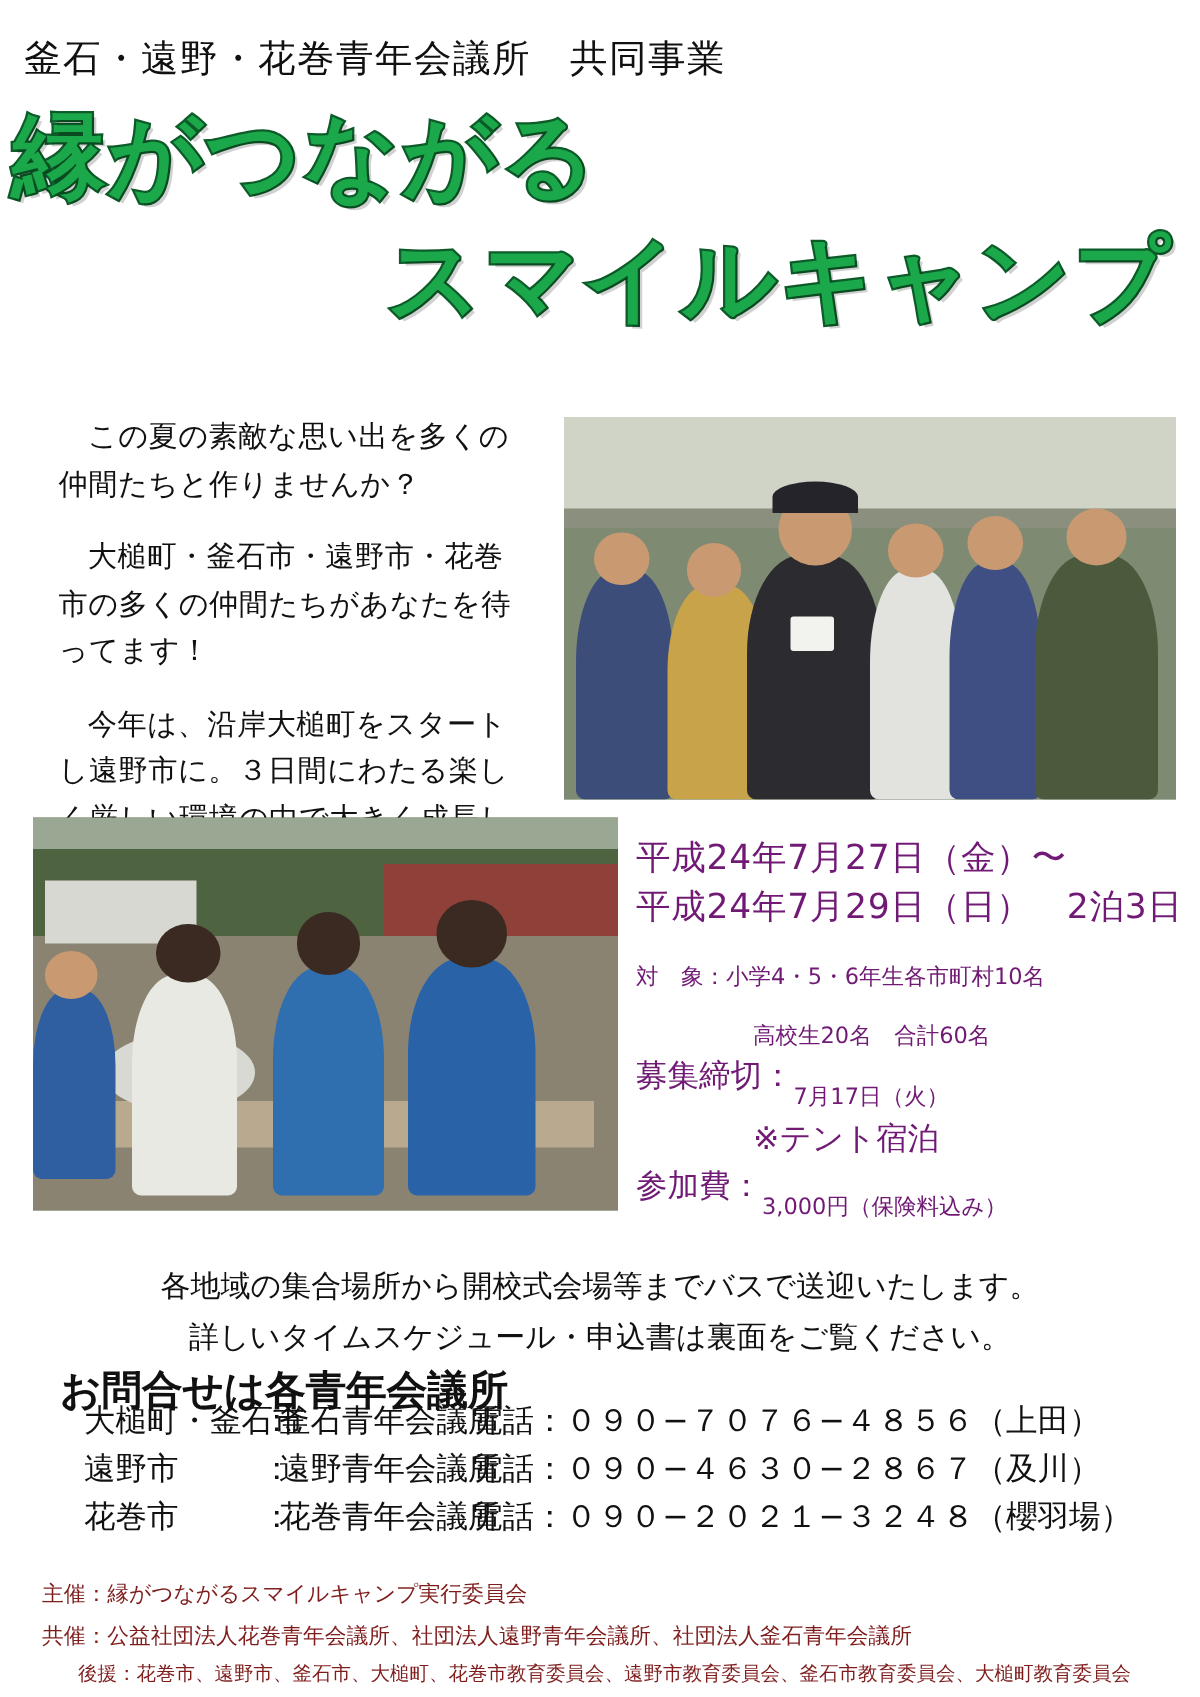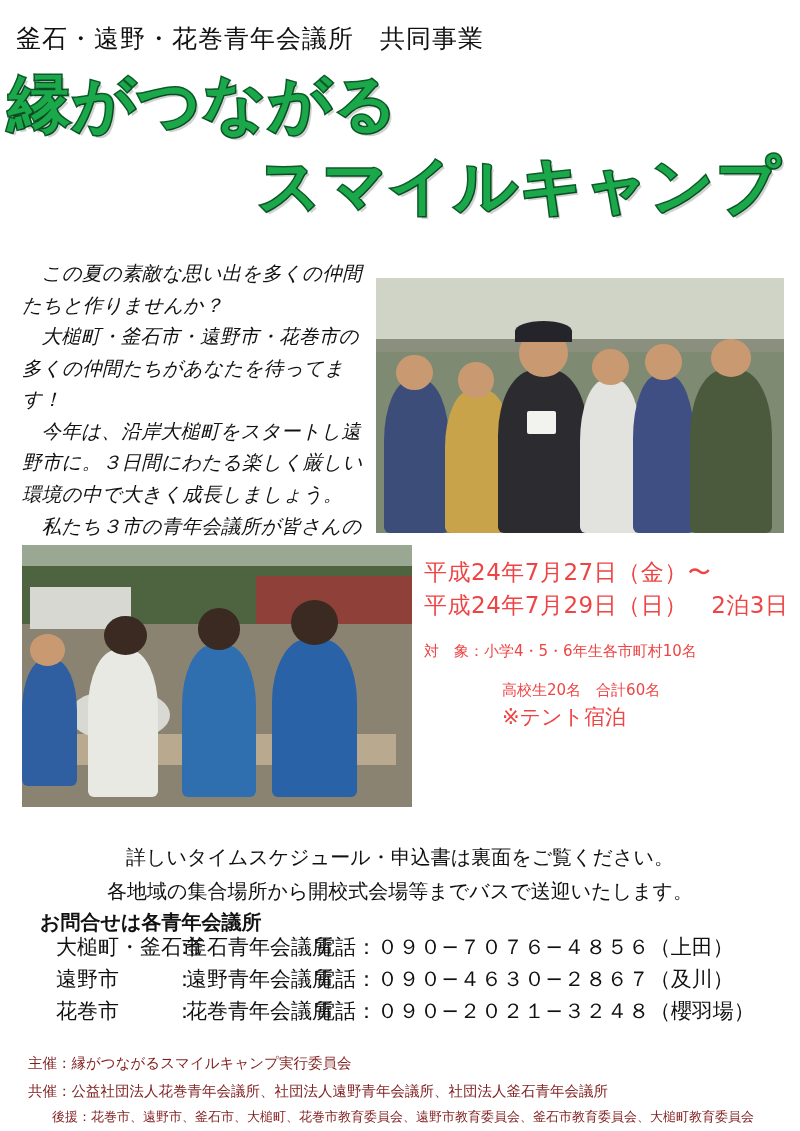--- a/index.html
+++ b/index.html
@@ -39,58 +39,58 @@
     text-shadow:3px 3px 0 rgba(0,0,0,.18);
     white-space:nowrap;
   }
 
   
   .intro{
     position:absolute;left:22px;top:258px;width:350px;
     font-size:19.5px;line-height:1.62;letter-spacing:.3px;
     color:#111;
   }
-  .intro p{margin:0;text-indent:1em;font-style:italic;}
+  .intro p{margin:17px;text-indent:1em;}
 
   
   .photo{position:absolute;overflow:hidden;}
   .photo1{left:376px;top:278px;width:408px;height:255px;background:#6d7a63;}
   .photo2{left:22px;top:545px;width:390px;height:262px;background:#5f6f4f;}
   .p1-wall{position:absolute;left:0;top:0;width:100%;height:26%;background:#cfd4c6;}
   .p1-roof{position:absolute;left:0;top:24%;width:100%;height:5%;background:#8a8f7e;}
   .p1-ground{position:absolute;left:0;top:29%;width:100%;height:71%;background:#7e8a72;}
   .fig{position:absolute;border-radius:40% 40% 6px 6px;}
   .head{position:absolute;border-radius:50%;background:#c99a72;}
 
   
   .p2-sky{position:absolute;left:0;top:0;width:100%;height:20%;background:#9aa893;}
   .p2-tree{position:absolute;left:0;top:8%;width:100%;height:26%;background:#4e6340;}
   .p2-ground{position:absolute;left:0;top:30%;width:100%;height:70%;background:#8b8371;}
   .p2-table{position:absolute;left:4%;top:72%;width:92%;height:12%;background:#b9a98e;}
 
   
   .details{
     position:absolute;left:424px;top:556px;width:370px;
-    font-size:21px;line-height:1.42;color:#ef4444;
+    font-size:21px;line-height:1.42;color:#701a75;
   }
   .d-date{font-size:23px;line-height:1.45;letter-spacing:.5px;}
   .d-row{display:flex;margin-top:2px;}
   .d-label{white-space:nowrap;}
   .d-value{white-space:nowrap;}
   .d-indent{padding-left:78px;}
   .d-big{font-size:15px;margin-top:18px;}
 
   
   .busnote{
     position:absolute;left:0;top:840px;width:800px;
     text-align:center;font-size:20px;line-height:1.7;color:#111;
   }
 
   
-  .contact-title{position:absolute;left:40px;top:909px;font-size:20px;font-weight:bold;}
+  .contact-title{position:absolute;left:40px;top:909px;font-size:27px;font-weight:bold;}
   .contact-list{position:absolute;left:56px;top:932px;font-size:21px;line-height:1.52;}
   .c-row{display:flex;white-space:nowrap;}
   .c-area{width:118px;}
   .c-colon{width:12px;}
   .c-jc{width:128px;}
   .c-tel{letter-spacing:.5px;}
 
   
   .footer{position:absolute;left:28px;top:1050px;width:760px;font-size:14.5px;line-height:1.9;color:#7f1d1d;}
   .footer .f3{font-size:13px;margin-left:24px;}
@@ -156,28 +156,36 @@
     <div class="d-date">平成24年7月27日（金）〜</div>
     <div class="d-date" style="margin-bottom:12px;">平成24年7月29日（日）　2泊3日</div>
 
     <div class="d-row d-big">
       <span class="d-label">対　象：</span>
       <span class="d-value">小学4・5・6年生各市町村10名</span>
     </div>
     <div class="d-row d-big d-indent">
       <span class="d-value">高校生20名　合計60名</span>
     </div>
+    <div class="d-row">
+      <span class="d-label">募集締切：</span>
+      <span class="d-value d-big">7月17日（火）</span>
+    </div>
     <div class="d-row d-indent">
       <span class="d-value">※テント宿泊</span>
     </div>
+    <div class="d-row">
+      <span class="d-label">参加費：</span>
+      <span class="d-value d-big">3,000円（保険料込み）</span>
+    </div>
   </div>
 
   <div class="busnote">
+    <div>各地域の集合場所から開校式会場等までバスで送迎いたします。</div>
     <div>詳しいタイムスケジュール・申込書は裏面をご覧ください。</div>
-    <div>各地域の集合場所から開校式会場等までバスで送迎いたします。</div>
   </div>
 
   <div class="contact-title">お問合せは各青年会議所</div>
   <div class="contact-list">
     <div class="c-row">
       <span class="c-area">大槌町・釜石市</span>
       <span class="c-colon">：</span>
       <span class="c-jc">釜石青年会議所</span>
       <span>電話：</span>
       <span class="c-tel">０９０−７０７６−４８５６</span>

